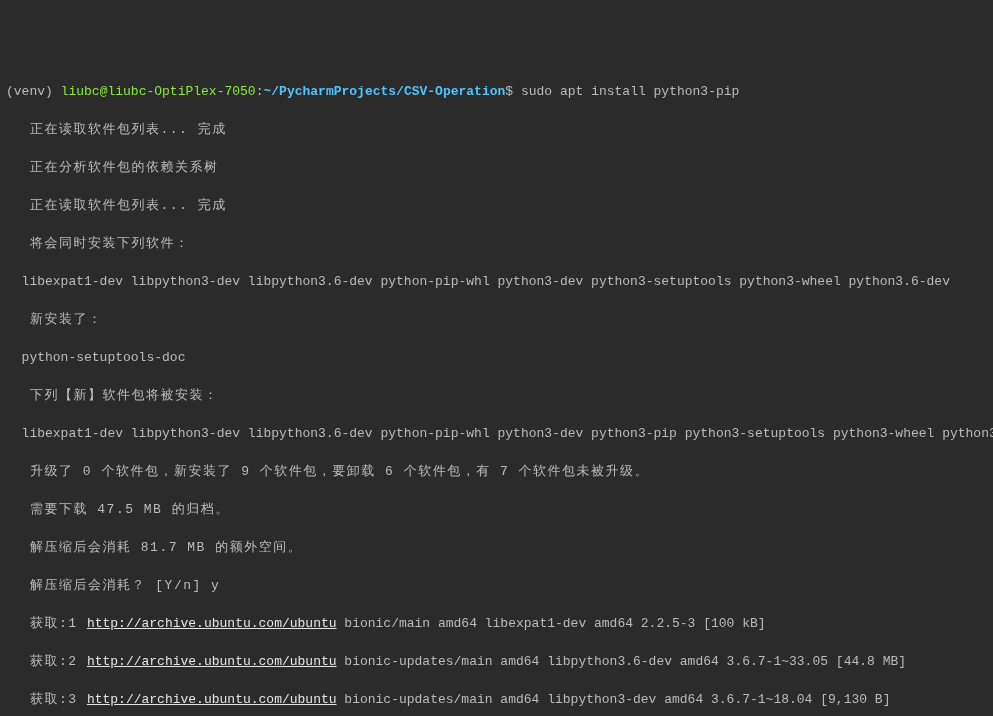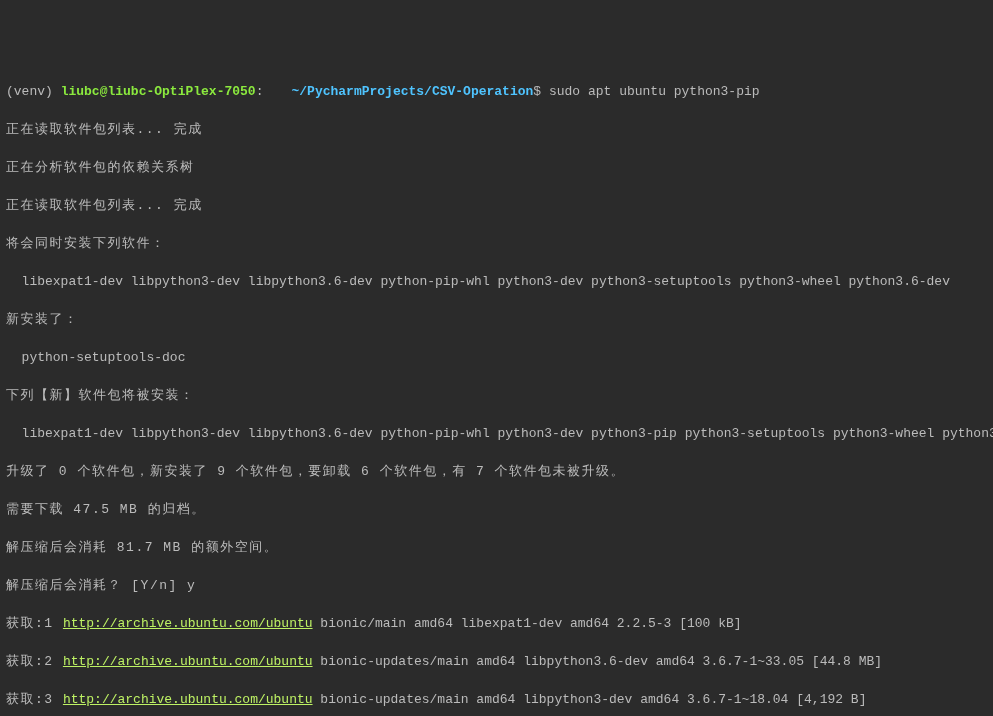--- a/index.html
+++ b/index.html
@@ -17,64 +17,64 @@
       width: 993px;
       white-space: pre;
       overflow: hidden;
     }
     .venv {
       color: #bbbbbb;
       margin-top: 44px;
     }
     .user-host {
       color: #8be93e;
-      font-weight: bold;
+      font-weight: normal;
     }
     .path {
       color: #4fc4ff;
       font-weight: bold;
-      margin-left: 28px;
     }
     .prompt-char {
       color: #bbbbbb;
     }
     .link {
-      color: #bef264;
+      color: #e5e5e5;
       text-decoration: underline;
       cursor: pointer;
     }
     .line {
       display: block;
     }
     .spaced {
       letter-spacing: 1.5px;
+      margin-left: 24px;
     }
   </style>
 </head>
 <body>
 
 
 
-<span class="line"><span class="venv">(venv)</span> <span class="user-host">liubc@liubc-OptiPlex-7050</span><span class="prompt-char">:</span><span class="path">~/PycharmProjects/CSV-Operation</span><span class="prompt-char">$ </span><span>sudo apt ubuntu python3-pip</span></span>
+<span class="line"><span class="venv">(venv)</span> <span class="user-host">liubc@liubc-OptiPlex-7050</span><span class="prompt-char">:</span><span class="path">~/PycharmProjects/CSV-Operation</span><span class="prompt-char">$ </span><span>sudo apt install python3-pip</span></span>
 <span class="line spaced">正在读取软件包列表... 完成</span>
 <span class="line spaced">正在分析软件包的依赖关系树</span>
 <span class="line spaced">正在读取软件包列表... 完成</span>
 <span class="line spaced">将会同时安装下列软件：</span>
 <span class="line">  libexpat1-dev libpython3-dev libpython3.6-dev python-pip-whl python3-dev python3-setuptools python3-wheel python3.6-dev</span>
 <span class="line spaced">新安装了：</span>
 <span class="line">  python-setuptools-doc</span>
 <span class="line spaced">下列【新】软件包将被安装：</span>
 <span class="line">  libexpat1-dev libpython3-dev libpython3.6-dev python-pip-whl python3-dev python3-pip python3-setuptools python3-wheel python3.6-dev</span>
 <span class="line spaced">升级了 0 个软件包，新安装了 9 个软件包，要卸载 6 个软件包，有 7 个软件包未被升级。</span>
 <span class="line spaced">需要下载 47.5 MB 的归档。</span>
 <span class="line spaced">解压缩后会消耗 81.7 MB 的额外空间。</span>
 <span class="line spaced">解压缩后会消耗？ [Y/n] y</span>
 <span class="line"><span class="spaced">获取:1 </span><span class="link">http://archive.ubuntu.com/ubuntu</span><span> bionic/main amd64 libexpat1-dev amd64 2.2.5-3 [100 kB]</span></span>
 <span class="line"><span class="spaced">获取:2 </span><span class="link">http://archive.ubuntu.com/ubuntu</span><span> bionic-updates/main amd64 libpython3.6-dev amd64 3.6.7-1~33.05 [44.8 MB]</span></span>
-<span class="line"><span class="spaced">获取:3 </span><span class="link">http://archive.ubuntu.com/ubuntu</span><span> bionic-updates/main amd64 libpython3-dev amd64 3.6.7-1~18.04 [4,192 B]</span></span>
+<span class="line"><span class="spaced">获取:3 </span><span class="link">http://archive.ubuntu.com/ubuntu</span><span> bionic-updates/main amd64 libpython3-dev amd64 3.6.7-1~18.04 [9,130 B]</span></span>
 
 
 
 
 
 
 
 
 
 

